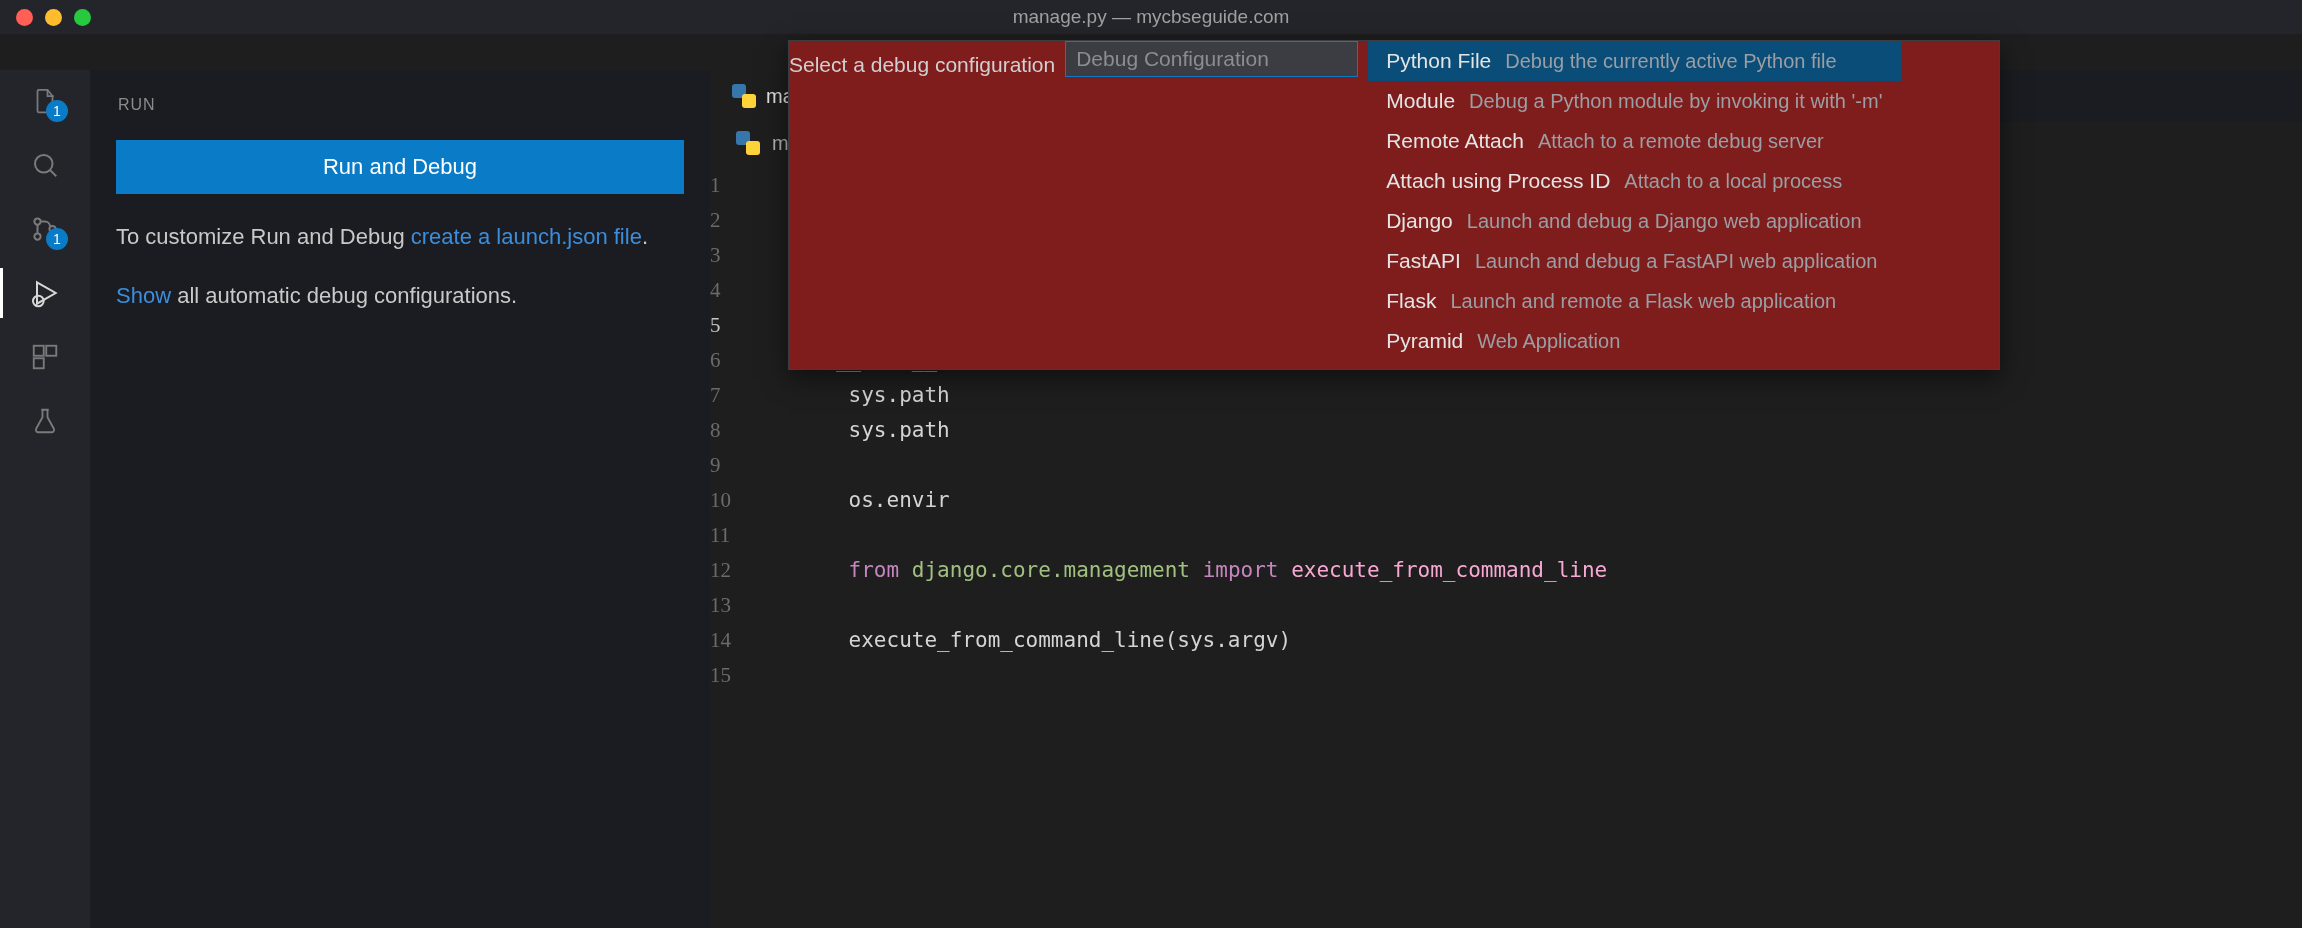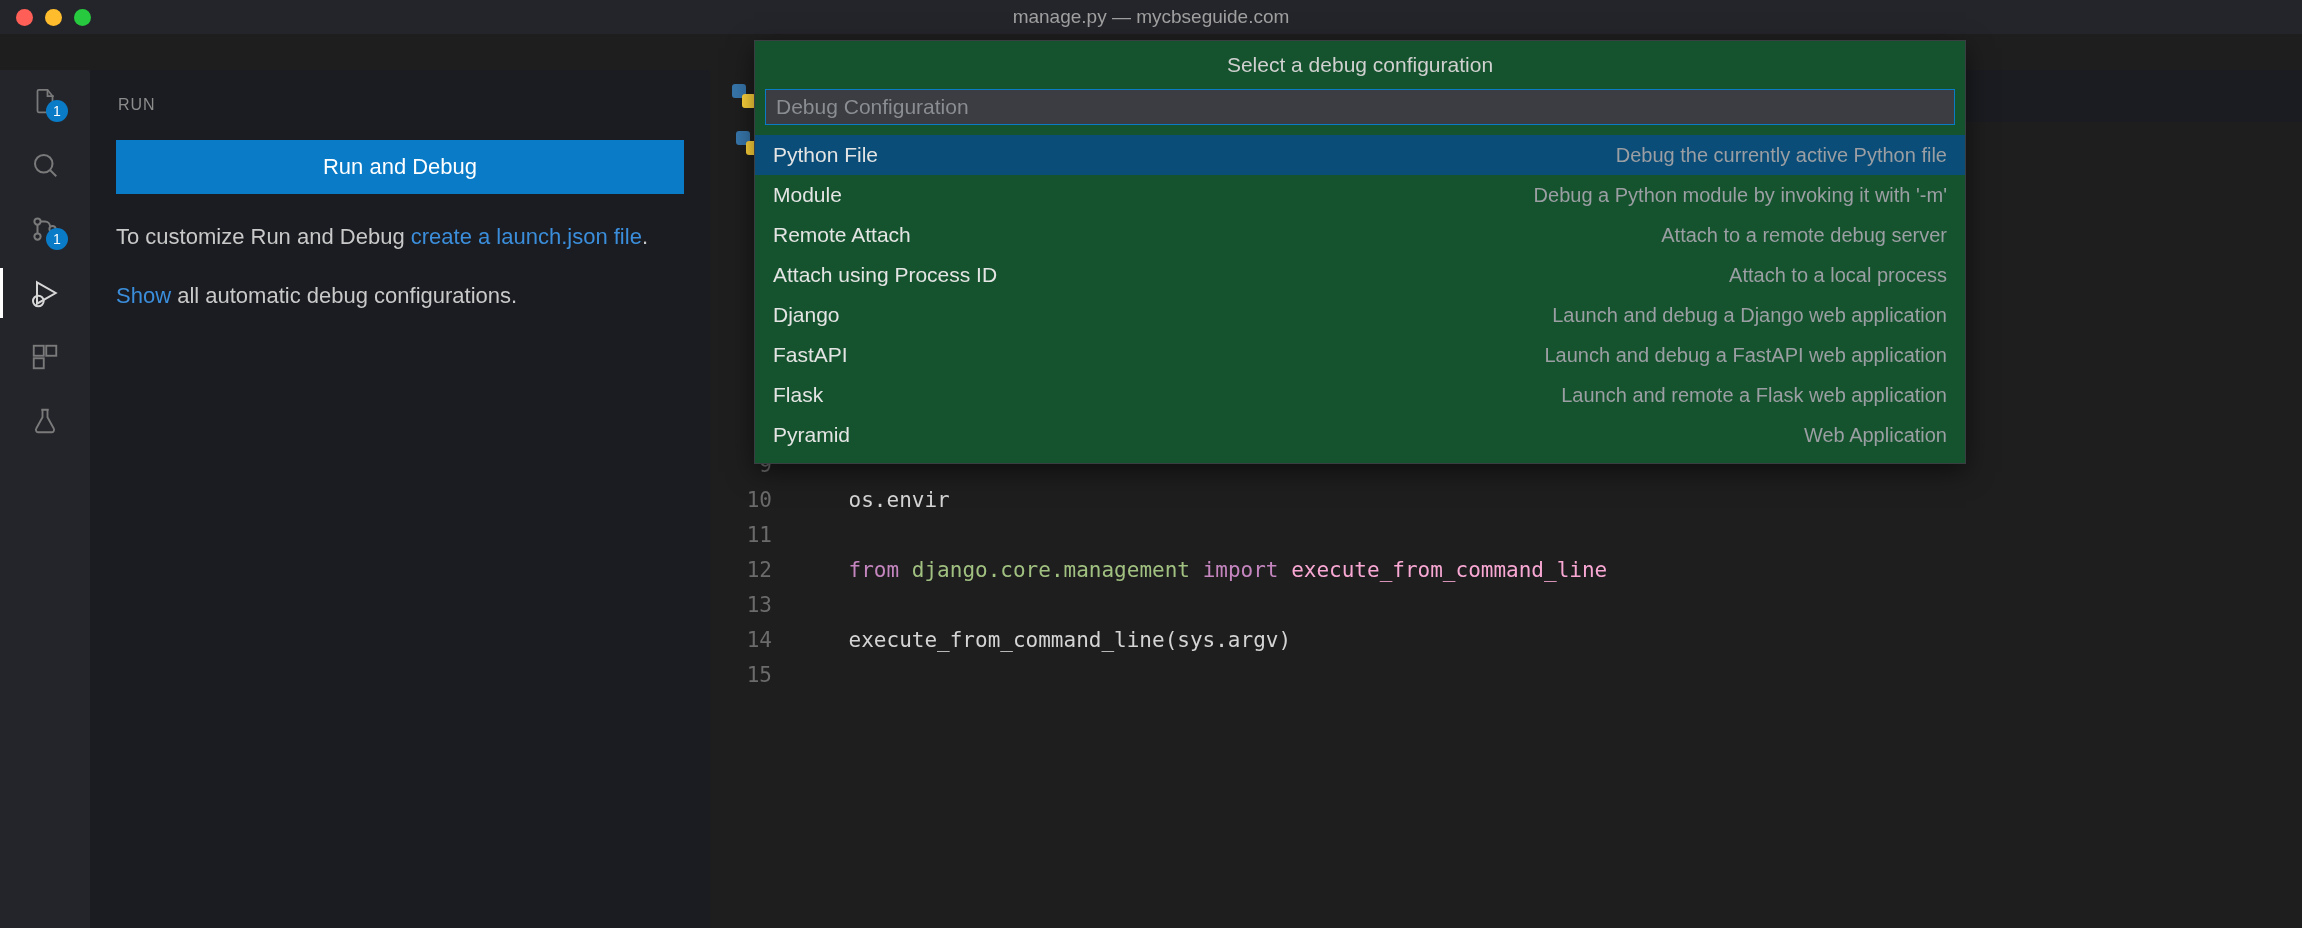--- a/index.html
+++ b/index.html
@@ -67,48 +67,48 @@
   display:flex; align-items:center; gap:10px;
   padding:0 22px; background:#1e1e1e; color:#e0e0e0;
   font-size:20px; border-right:1px solid #141414; cursor:pointer;
 }
 .tab .dot { width:12px; height:12px; border-radius:50%; background:#ccc; }
 .breadcrumb {
   height:42px; display:flex; align-items:center; gap:12px;
   padding-left:26px; font-size:20px; color:#aeb0b3;
 }
 .editor-body { display:flex; flex:1; min-height:0; font-family: "Menlo","Consolas",monospace; font-size:21px; position:relative; }
-.gutter { width:88px; text-align:right; color:#6b6b6b; padding-top:4px; }
+.gutter { width:88px; color:#6b6b6b; padding-top:4px;font-family:Liberation Serif, serif; }
 .gutter .ln { height:35px; line-height:35px; padding-right:26px; }
 .gutter .ln.current { color:#c6c6c6; }
 .code { flex:1; padding-top:4px; min-width:0; }
 .code .line { height:35px; line-height:35px; white-space:pre; color:#d4d4d4; }
 .c-comment{color:#7a9b68;}
 .c-keyword{color:#c586c0;}
 .c-mod{color:#a1c181;}
 .c-ident{color:#f9a8d4;}
 .c-builtin{color:#5fb3d9;}
 .code-err { color:#f14c4c; position:relative; top:-10px; font-size:15px;}
 .quickpick {
-  position:absolute; top:40px; left:754px; width:1212px;
-  background:#14532d; box-shadow:0 8px 24px rgba(0,0,0,.5);
-  display:flex; flex-direction:column; z-index:50;
+  position:absolute; top:40px; left:788px; width:1212px;
+  background:#7f1d1d; box-shadow:0 8px 24px rgba(0,0,0,.5);
+  display:flex; z-index:50;
   border:1px solid #3a3d42;
 }
 .qp-title { text-align:center; color:#d0d0d0; font-size:21px; padding:12px 0; }
 .qp-input-wrap { padding: 0 10px 10px; }
 .qp-input {
   width:100%; height:36px; background:#3b3d42; border:1px solid #0a7bc7;
   color:#ddd; font-size:21px; padding:0 10px; outline:none;
 }
 .qp-input::placeholder { color:#8a8d92; }
 .qp-list { display:flex; flex-direction:column; padding-bottom:8px; }
 .qp-item {
-  display:flex; align-items:baseline; gap:27px;
-  padding:8px 18px; cursor:pointer; font-size:21px;justify-content:space-between;
+  display:flex; align-items:baseline; gap:14px;
+  padding:8px 18px; cursor:pointer; font-size:21px;
 }
 .qp-item.selected { background:#0a4d78; }
 .qp-label { color:#e4e4e4; }
 .qp-desc { color:#9b9ea3; font-size:20px; }
 .py-icon {
   width:24px; height:24px; display:inline-block; position:relative;
 }
 .py-icon::before, .py-icon::after {
   content:""; position:absolute; width:14px; height:14px; border-radius:3px;
 }

